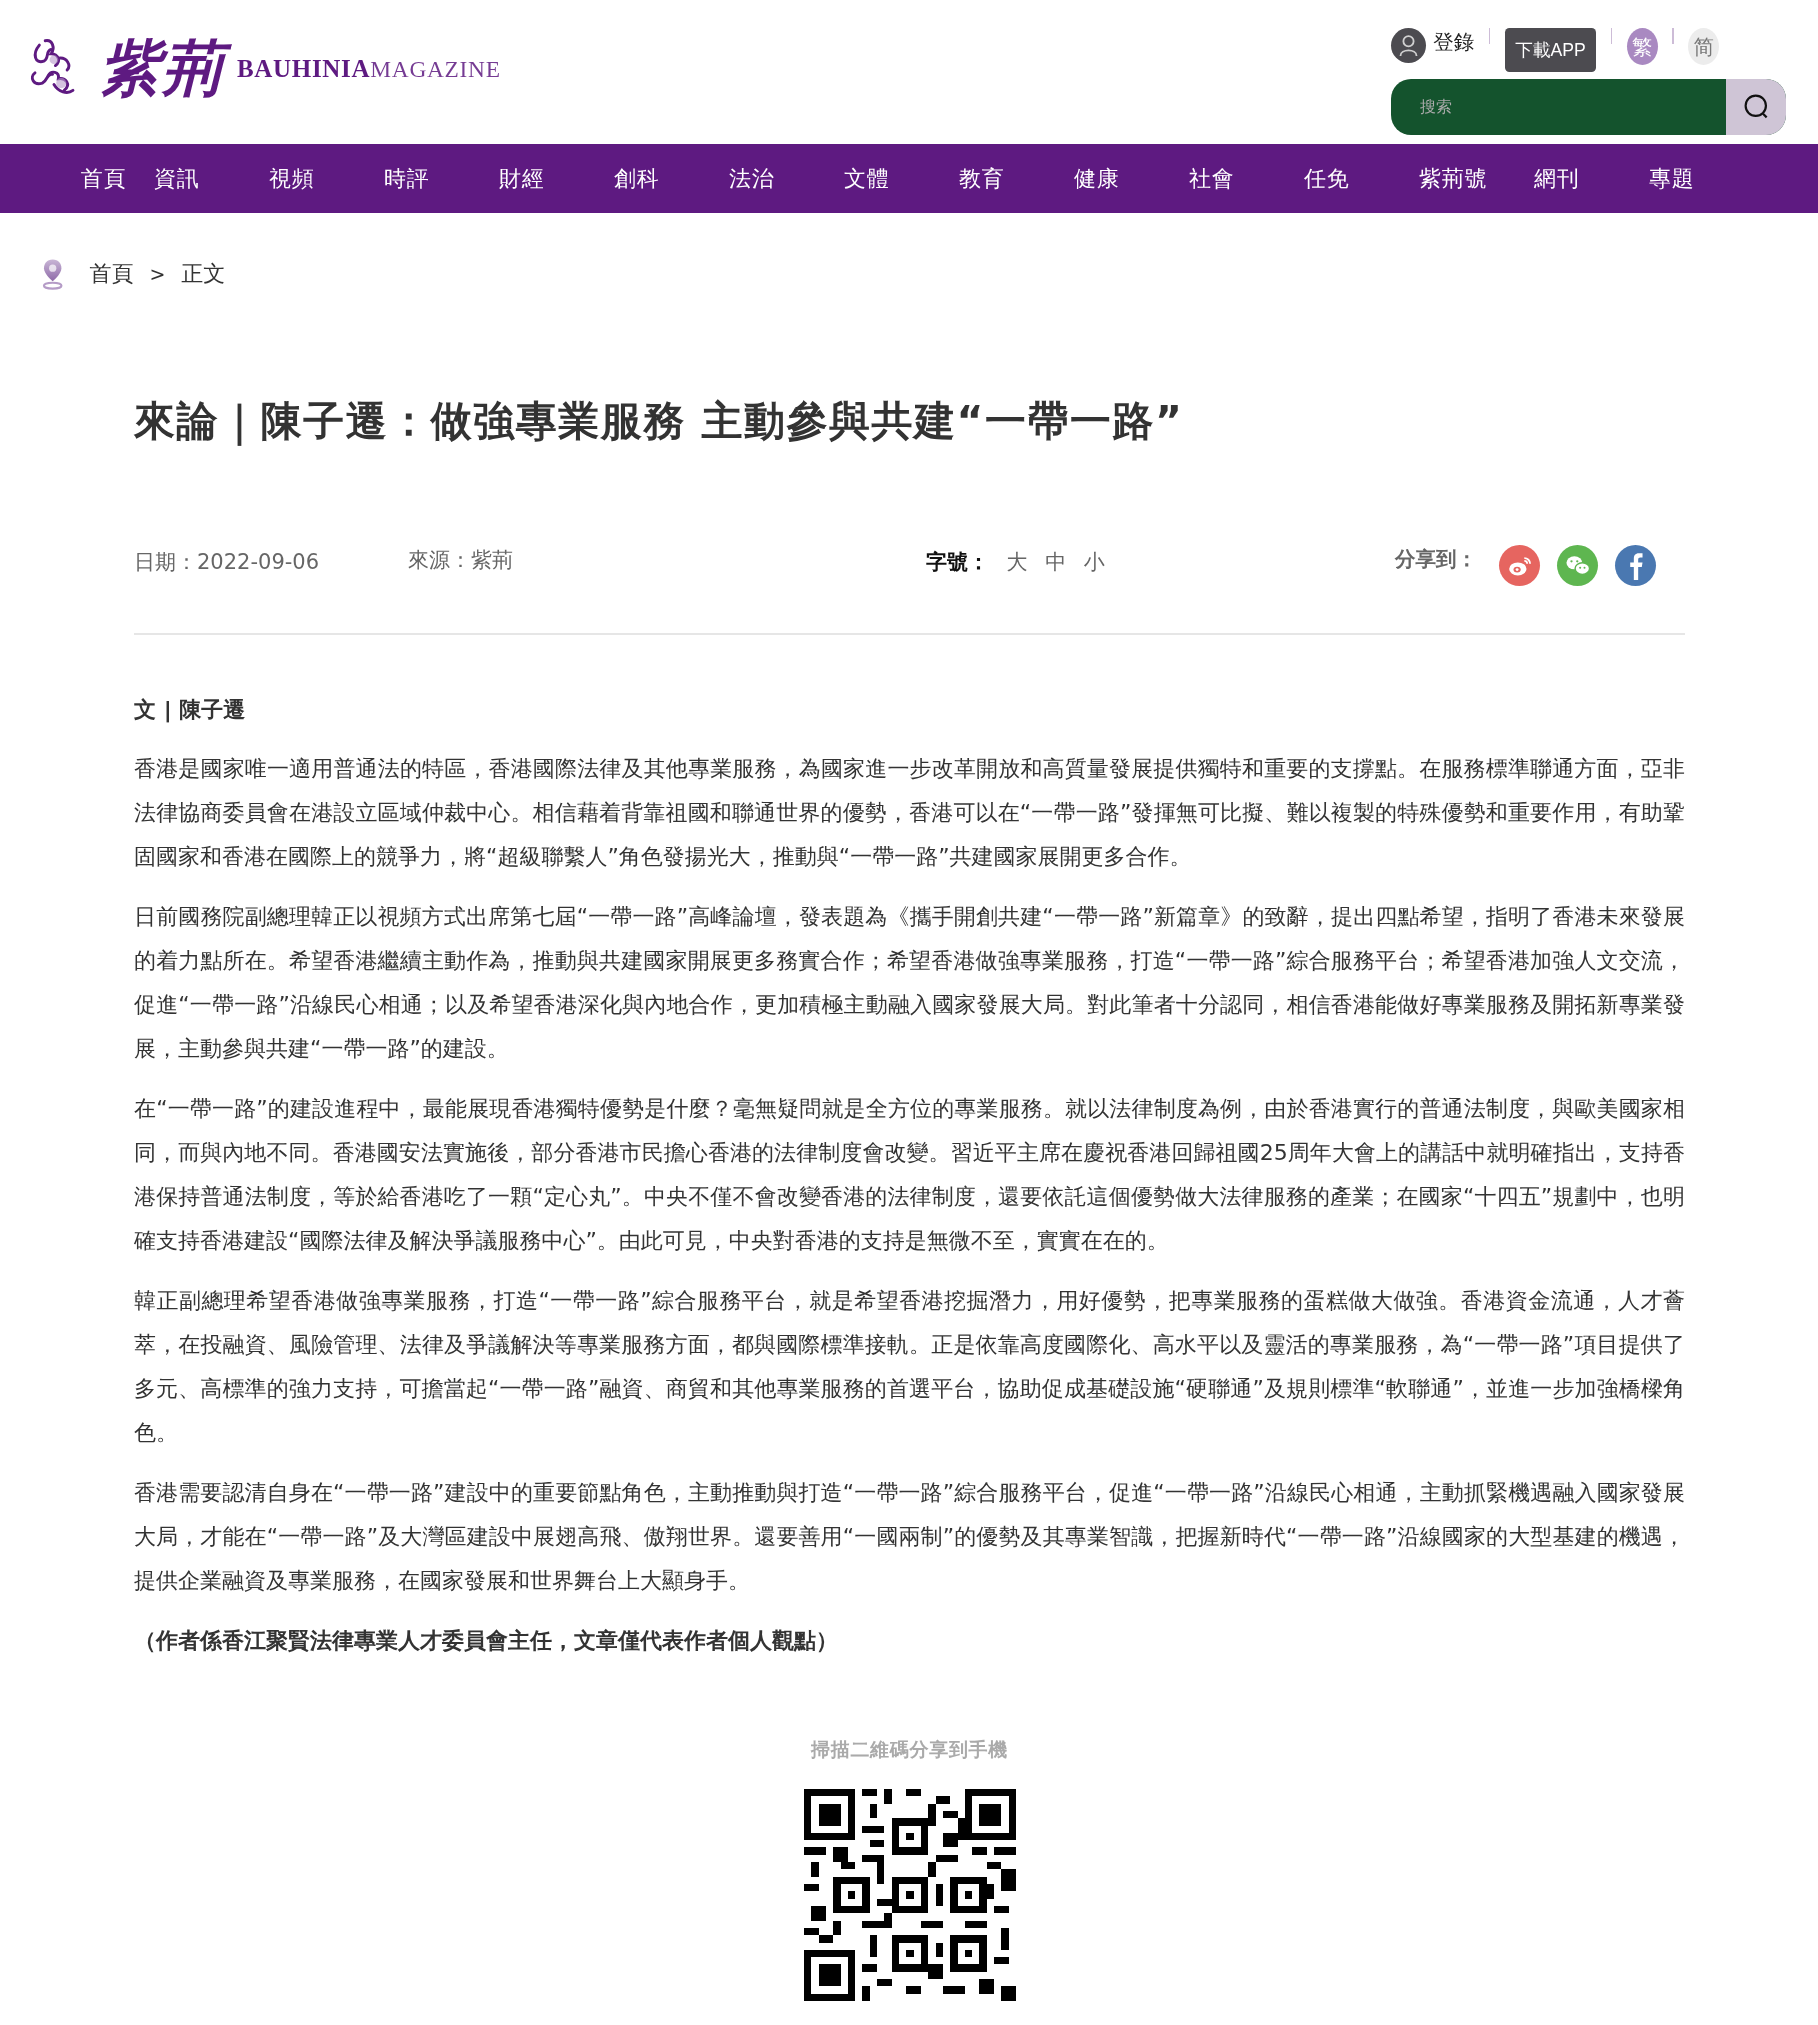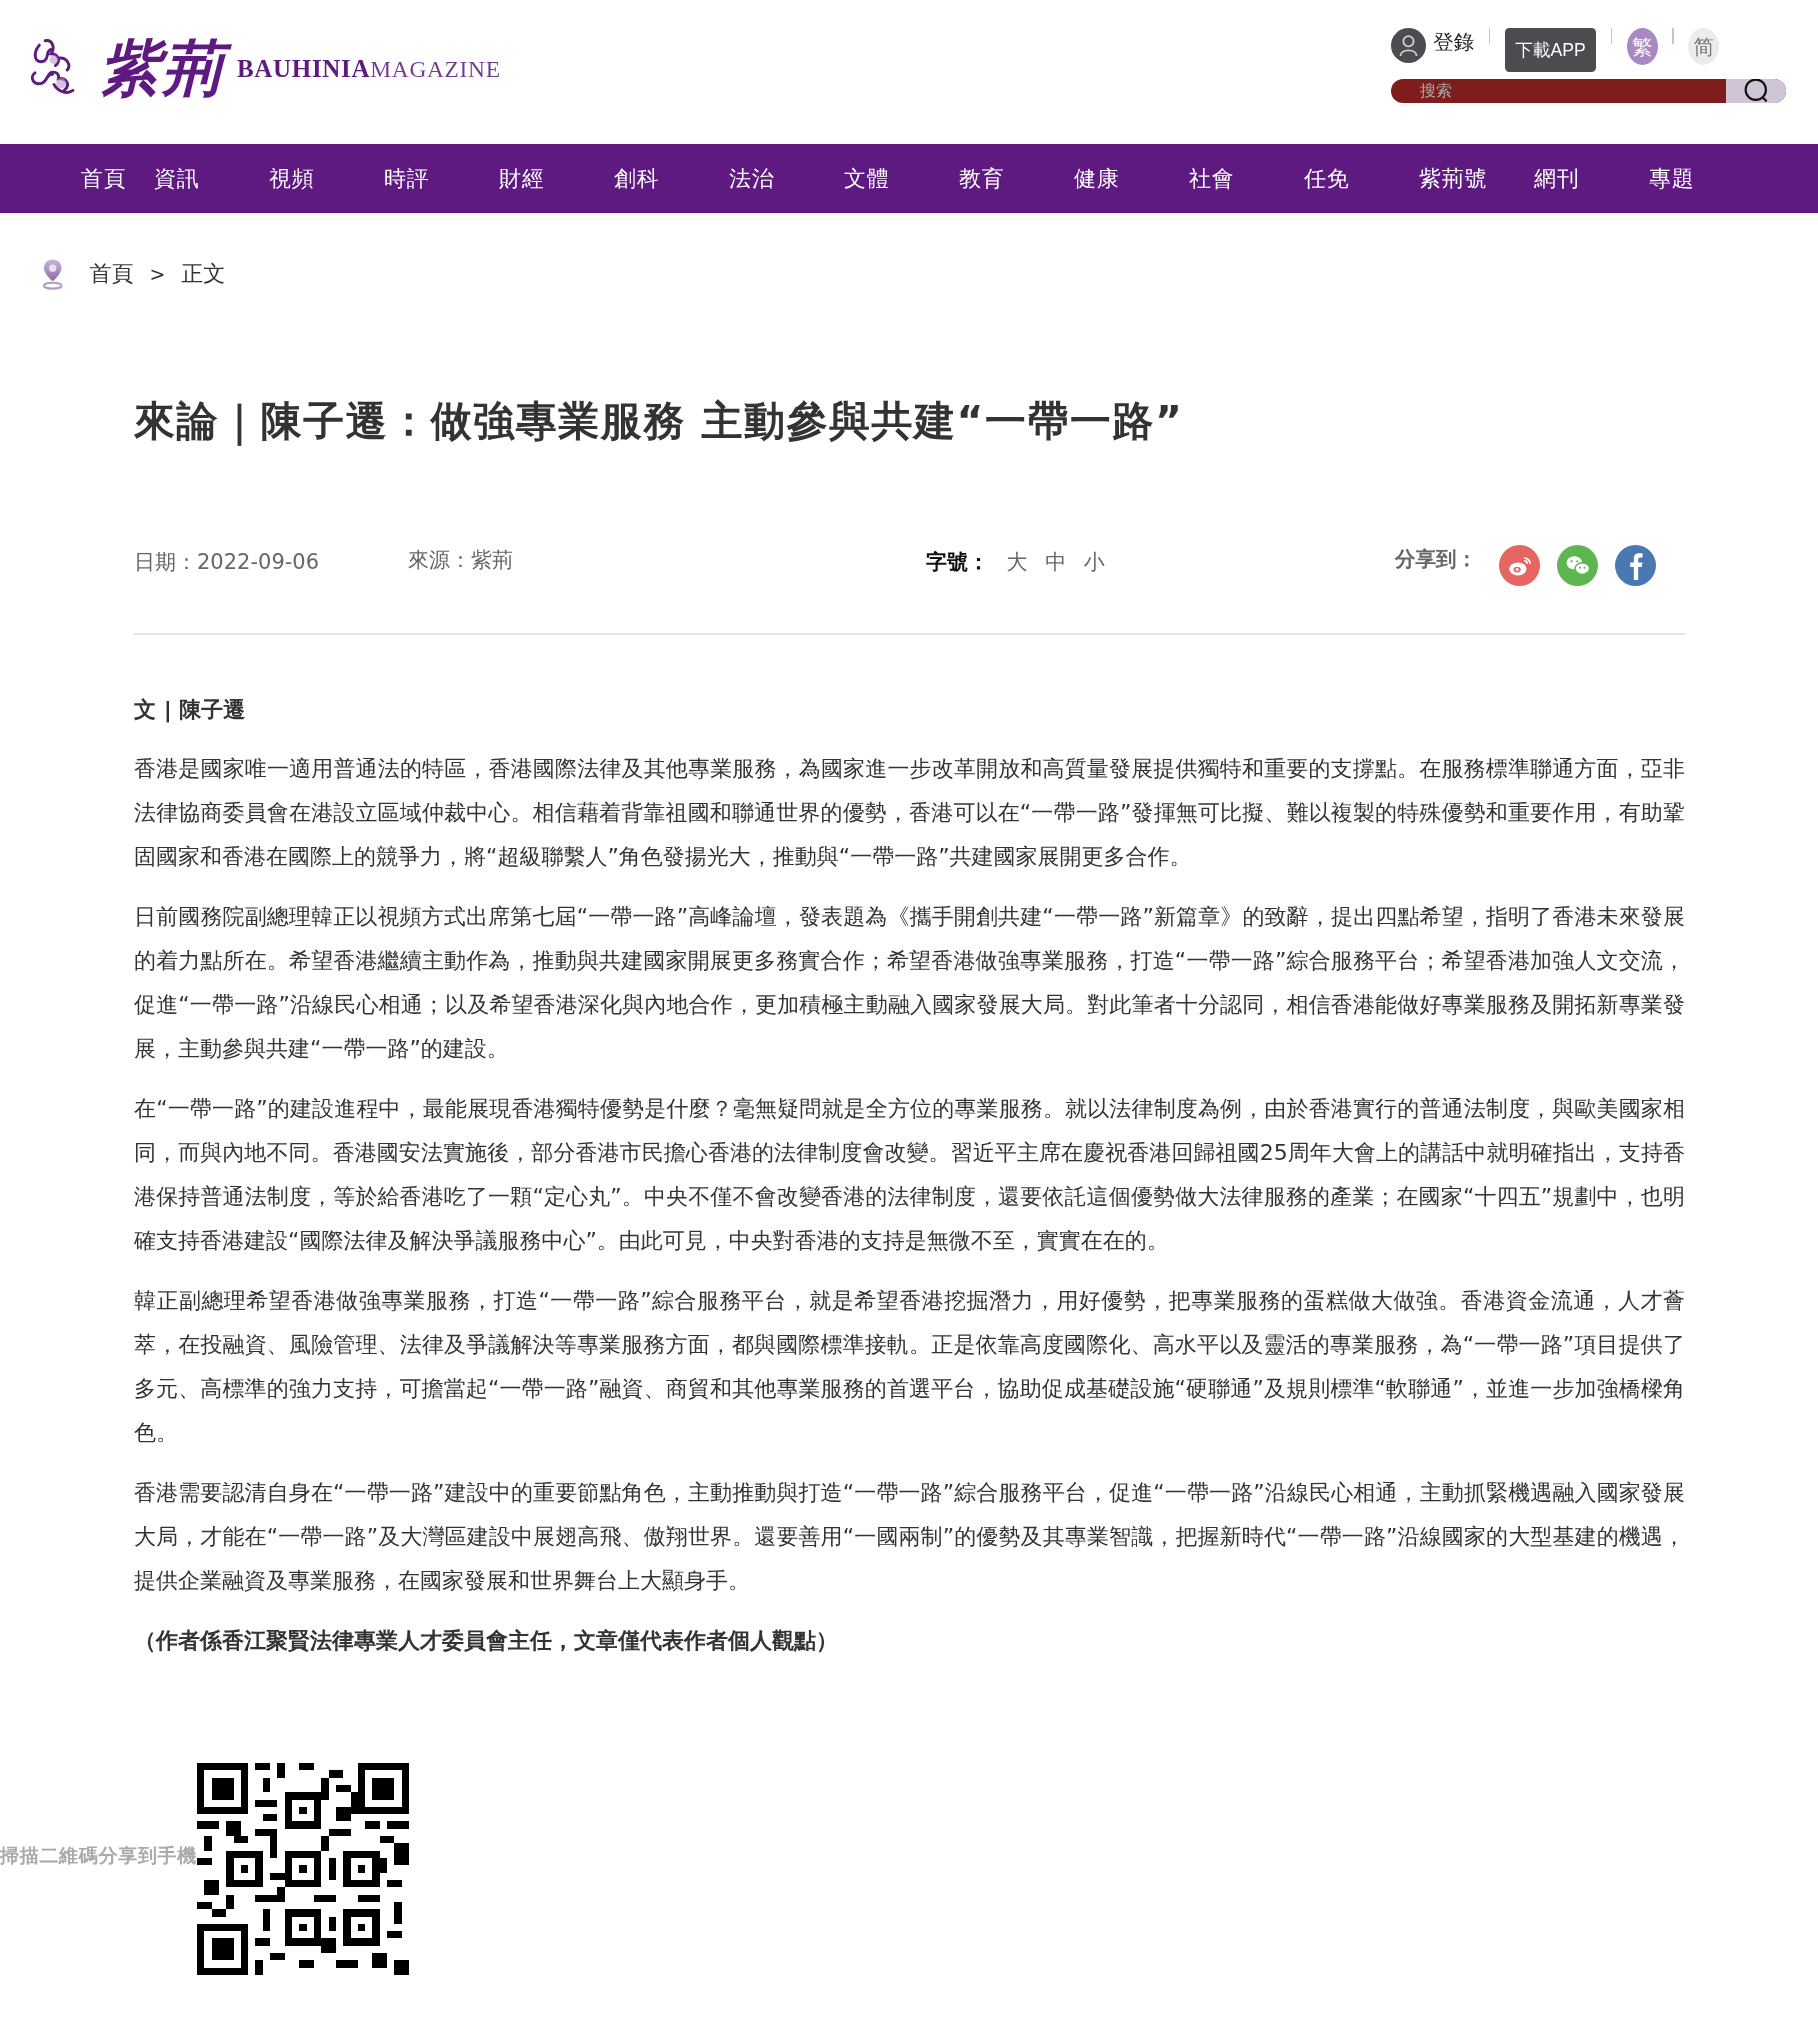--- a/index.html
+++ b/index.html
@@ -17,21 +17,21 @@
 
   .topright { position: absolute; left: 1391px; top: 28px; width: 395px; }
   .toprow { display: flex; align-items: flex-start; height: 42px; }
   .user-icon { width: 35px; height: 35px; border-radius: 50%; background: #4c4b50; display: flex; align-items: center; justify-content: center; }
   .login-link { font-size: 20.5px; color: #222; margin-left: 7.3px; }
   .sep { width: 1.5px; height: 16px; background: #cdbcd7; margin: 0 14.6px; }
   .app-btn { background: #4c4b50; color: #fff; font-size: 17.6px; height: 44px; padding: 0 10.3px; border-radius: 4.4px; display: flex; align-items: center; font-family: "Liberation Sans", sans-serif; }
   .lang { width: 31px; height: 37px; border-radius: 50%; display: flex; align-items: center; justify-content: center; font-size: 20.5px; }
   .lang.active { background: #a989c1; color: #fff; }
   .lang.inactive { background: #ececec; color: #777; }
-  .search { margin-top: 8.8px; display: flex; height: 24px; width: 395px; border-radius: 20px; overflow: hidden; background: #7f1d1d; }
+  .search { margin-top: 8.8px; display: flex; height: 56px; width: 395px; border-radius: 20px; overflow: hidden; background: #14532d; }
   .search input { flex: 1; border: none; background: transparent; padding-left: 29px; font-size: 16px; color: #999; outline: none; font-family: "DejaVu Sans", sans-serif; }
   .search input::placeholder { color: #aaa; }
   .search-btn { width: 60px; background: #cfc5d6; display: flex; align-items: center; justify-content: center; }
 
   
   .nav { background: #5e1a81; height: 69px; width: 1819px; display: flex; align-items: center; padding-left: 53px; }
   .nav-item { color: #fff; font-size: 22px; width: 115px; text-align: left; letter-spacing: 0.7px; }
   .nav-item:first-child { width: 101px; text-align: center; }
 
   
@@ -52,21 +52,21 @@
   .soc.wechat { background: #5eb650; }
   .soc.fb { background: #4a78b1; }
 
   .divider { position: absolute; left: 134px; top: 633px; width: 1551px; height: 1.5px; background: #e6e6e6; }
 
   .body { position: absolute; left: 134px; top: 688px; width: 1551px; font-size: 22px; color: #333; line-height: 44px; text-align: justify; }
   .byline { font-weight: bold; margin-bottom: 14.6px; line-height: 44px; }
   .para { margin-bottom: 16px; }
   .note { font-weight: bold; margin-top: 0; }
 
-  .qr-wrap { position: absolute; left: 0; top: 1737px; width: 1819px; display: flex; flex-direction: row; align-items: center; }
+  .qr-wrap { position: absolute; left: 0; top: 1737px; width: 1819px; display: flex; flex-direction: column; align-items: center; }
   .qr-label { font-size: 19px; color: #aaa; font-weight: bold; letter-spacing: 0.7px; }
   .qr { margin-top: 26px; width: 212px; height: 212px; }
 </style>
 </head>
 <body>
 
 <div class="header">
   <div class="logo">
     <svg class="logo-flower" viewBox="0 0 90 100">
       <g fill="none" stroke="#5e1a81" stroke-width="4" stroke-linecap="round">

